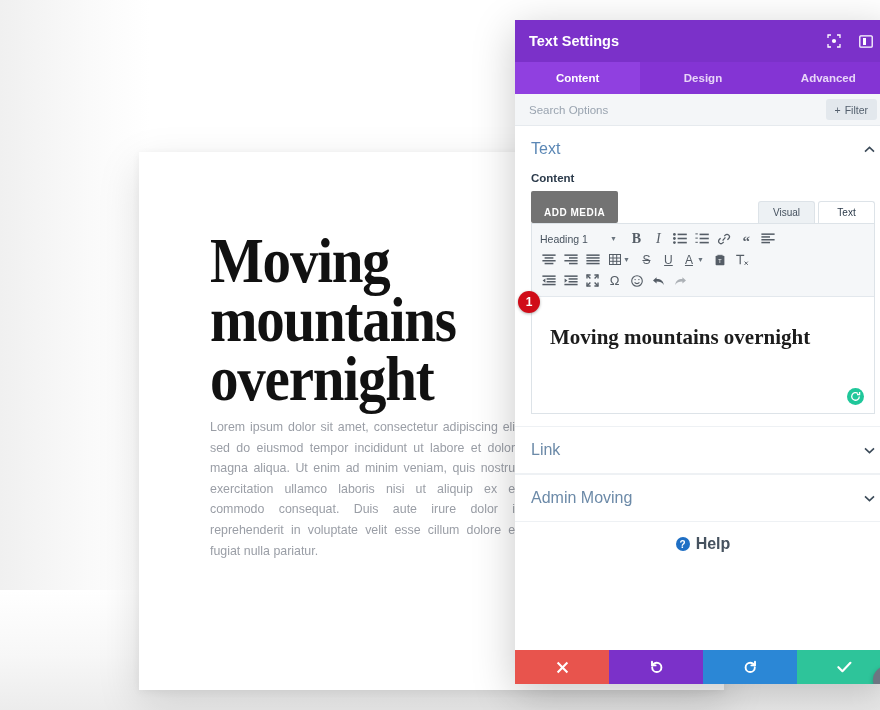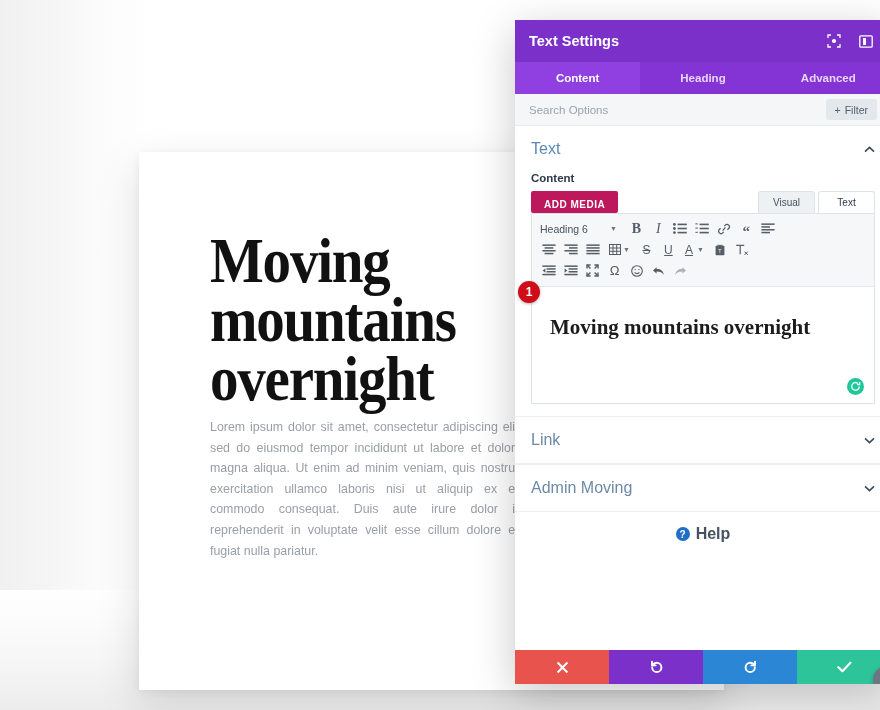--- a/index.html
+++ b/index.html
@@ -122,22 +122,22 @@
   }
   .section-head .st { flex:1; font-size:16px; color:#6c8aa8; }
   .section-head.open .st { color:#5b87b5; }
   .chev { color:#3b4a58; font-size:11px; }
 
   #text-section-body { padding:0 16px 12px 16px; }
   .field-label {
     font-size:11.5px; font-weight:700; color:#2b3a4a; margin-bottom:7px;
   }
   #add-media {
-    background:#be185d; color:#ffffff; border:none;
-    height:22px; padding:8px 13px; border-radius:2px;
+    background:#737373; color:#ffffff; border:none;
+    height:22px; padding:16px 13px; border-radius:2px;
     font-size:10px; font-weight:700; letter-spacing:0.5px; cursor:pointer;
     font-family:"Liberation Sans", sans-serif;
   }
 
   #editor-wrap { margin-top:-22px; }
   #editor-tabs {
     display:flex; justify-content:flex-end; gap:0; height:22px;
   }
   .etab {
     width:57px; height:22px;
@@ -250,21 +250,21 @@
       <div class="hdr-icon">
         <svg width="14" height="13" viewBox="0 0 14 13" fill="none" stroke="#fff" stroke-width="1.3">
           <rect x="0.8" y="0.8" width="12.4" height="11.4" rx="1"></rect>
           <rect x="4" y="3" width="3" height="7" fill="#fff" stroke="none"></rect>
         </svg>
       </div>
     </div>
 
     <div id="modal-tabs">
       <div class="tab active">Content</div>
-      <div class="tab">Heading</div>
+      <div class="tab">Design</div>
       <div class="tab">Advanced</div>
     </div>
 
     <div id="search-row">
       <input id="search-input" type="text" placeholder="Search Options" style="">
       <button id="filter-btn">
         <span>+</span>
         <span>Filter</span>
       </button>
     </div>
@@ -288,21 +288,21 @@
           <div id="editor-tabs">
             <div class="etab">Visual</div>
             <div class="etab active">Text</div>
           </div>
 
           <div id="editor-box">
             <div id="editor-toolbar">
 
               <div class="tb-row">
                 <div class="tb-select">
-                  <span>Heading 6</span>
+                  <span>Heading 1</span>
                   <span class="caret">▼</span>
                 </div>
                 <div class="tb-btn" style="font-family:'Liberation Serif',serif;font-weight:700;font-size:14px;">B</div>
                 <div class="tb-btn" style="font-family:'Liberation Serif',serif;font-style:italic;font-size:14px;">I</div>
                 <div class="tb-btn">
                   <svg width="14" height="11" viewBox="0 0 14 11" fill="#555d66">
                       <circle cx="1.4" cy="1.4" r="1.4"></circle>
                       <circle cx="1.4" cy="5.5" r="1.4"></circle>
                       <circle cx="1.4" cy="9.6" r="1.4"></circle>
                       <rect x="4.6" y="0.6" width="9.2" height="1.6"></rect>

